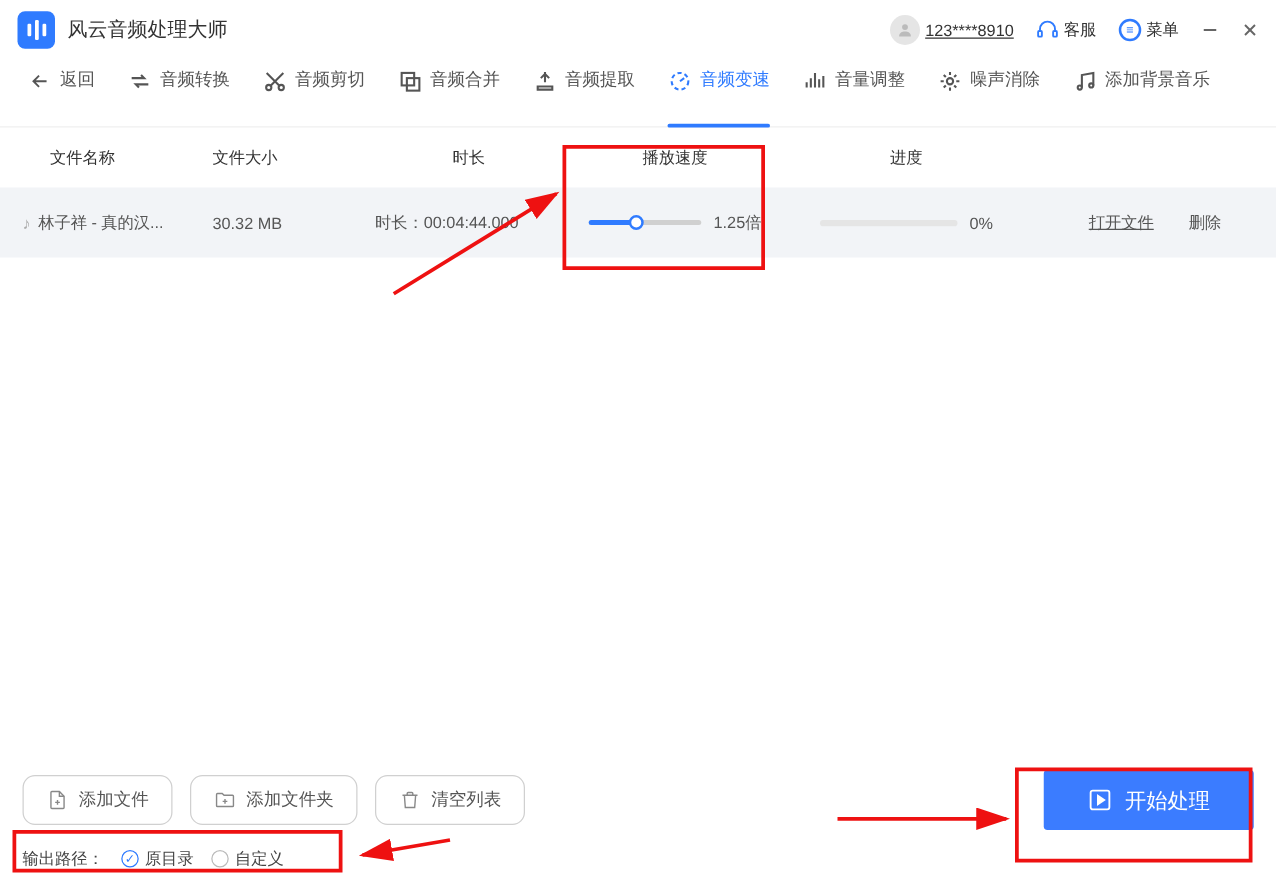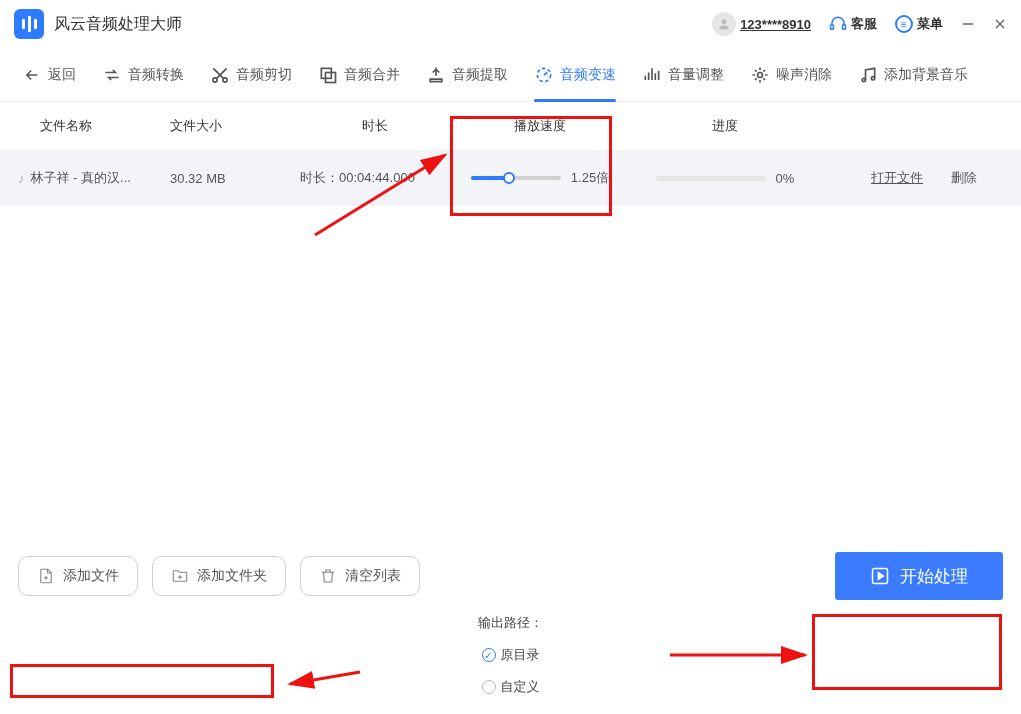--- a/index.html
+++ b/index.html
@@ -4,29 +4,29 @@
 <style>
 * { margin: 0; padding: 0; box-sizing: border-box; font-family: "Microsoft YaHei", Arial, sans-serif; }
 body { width: 1021px; height: 714px; background: #fff; position: relative; overflow: hidden; font-size: 13px; color: #333; }
 
 .titlebar { display: flex; align-items: center; height: 48px; padding: 0 14px; background: #fff; }
 .logo { width: 30px; height: 30px; background: #2f7bff; border-radius: 6px; display: flex; align-items: center; justify-content: center; }
 .logo-bars { display: flex; gap: 3px; align-items: center; }
 .logo-bars span { width: 3px; background: #fff; border-radius: 1px; }
 .logo-bars span:nth-child(1){height:10px;} .logo-bars span:nth-child(2){height:16px;} .logo-bars span:nth-child(3){height:10px;}
 .app-title { margin-left: 10px; font-size: 16px; color: #333; }
-.titlebar-right { margin-left: auto; display: flex; align-items: center; gap: 18px; font-weight: bold; }
+.titlebar-right { margin-left: auto; display: flex; align-items: center; gap: 18px; }
 .avatar { width: 24px; height: 24px; border-radius: 50%; background: #e5e5e5; display:flex;align-items:center;justify-content:center;color:#bbb;}
 .user-id { text-decoration: underline; color: #333; }
 .hdr-item { display: flex; align-items: center; gap: 4px; color: #333; cursor: pointer; }
 .icon-circle { width:18px;height:18px;border:2px solid #2f7bff;border-radius:50%;display:flex;align-items:center;justify-content:center;color:#2f7bff;font-size:10px; }
 .win-btn { width: 14px; height: 14px; display:flex;align-items:center;justify-content:center;color:#666;cursor:pointer;}
 
 .toolbar { display: flex; align-items: center; height: 54px; padding: 0 10px; gap: 2px; border-bottom: 1px solid #f0f0f0; }
-.tb-btn { display: flex; align-items: center; gap: 6px; padding: 0 12px; height: 40px; color: #555; cursor: pointer; font-size: 14px; position: relative; }
+.tb-btn { display: flex; gap: 6px; padding: 0 12px; height: 40px; color: #555; cursor: pointer; font-size: 14px; position: relative; }
 .tb-btn.active { color: #2f7bff; }
 .tb-btn.active::after { content:""; position:absolute; bottom:-7px; left:12px; right:12px; height:3px; background:#2f7bff; border-radius:2px;}
 .tb-icon { width:20px;height:20px;display:flex;align-items:center;justify-content:center; }
 
 .table-head { display:flex; height:48px; align-items:center; padding: 0 10px; color:#333; font-size:13px;}
 .col-name{width:160px; padding-left:30px;} .col-size{width:130px;} .col-dur{width:150px; text-align:center;}
 .col-speed{width:180px; text-align:center;} .col-prog{width:190px; text-align:center;} .col-ops{flex:1; text-align:center;}
 
 .row { display:flex; height:56px; align-items:center; padding:0 10px; background:#f2f4f7; color:#555;}
 .rname{width:160px; display:flex; align-items:center; gap:6px; padding-left:8px;}
@@ -39,21 +39,21 @@
 .slider { width:90px; height:4px; background:#d0d0d0; border-radius:2px; position:relative;}
 .slider-fill{position:absolute;left:0;top:0;height:100%;background:#2f7bff;border-radius:2px;}
 .slider-thumb{position:absolute;top:50%;width:12px;height:12px;background:#fff;border:2px solid #2f7bff;border-radius:50%;transform:translate(-50%,-50%);}
 
 .prog-bar{width:110px;height:5px;background:#e5e5e5;border-radius:3px;}
 
 .bottombar{position:absolute;left:0;right:0;bottom:0;padding:14px 18px 18px;background:#fff;}
 .btn-row{display:flex;gap:14px;align-items:center;}
 .outline-btn{display:flex;align-items:center;gap:8px;height:40px;padding:0 18px;border:1px solid #d0d0d0;border-radius:10px;background:#fff;color:#555;cursor:pointer;font-size:14px;}
 .primary-btn{height:48px;width:168px;background:#3b7cff;color:#fff;display:flex;align-items:center;justify-content:center;gap:10px;border-radius:3px;font-size:17px;cursor:pointer;margin-left:auto;}
-.out-row{display:flex;align-items:center;gap:14px;margin-top:14px;color:#444;flex-direction:column;}
+.out-row{display:flex;align-items:center;gap:14px;margin-top:14px;color:#444;}
 .radio{display:flex;align-items:center;gap:5px;cursor:pointer;}
 .radio-dot{width:14px;height:14px;border-radius:50%;border:1px solid #bbb;display:flex;align-items:center;justify-content:center;}
 .radio.sel .radio-dot{border-color:#2f7bff;}
 .radio.sel .radio-dot::after{content:"✓";font-size:10px;color:#2f7bff;}
 
 .redbox{position:absolute;border:3px solid #e11;pointer-events:none;}
 .arrow{position:absolute;pointer-events:none;}
 svg{display:block;}
 </style>
 </head>

